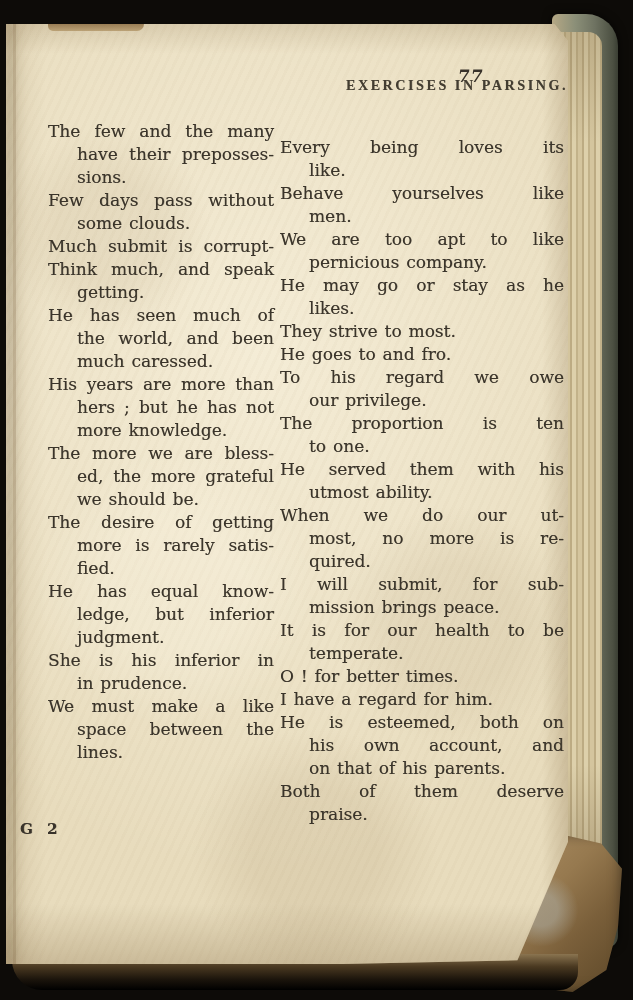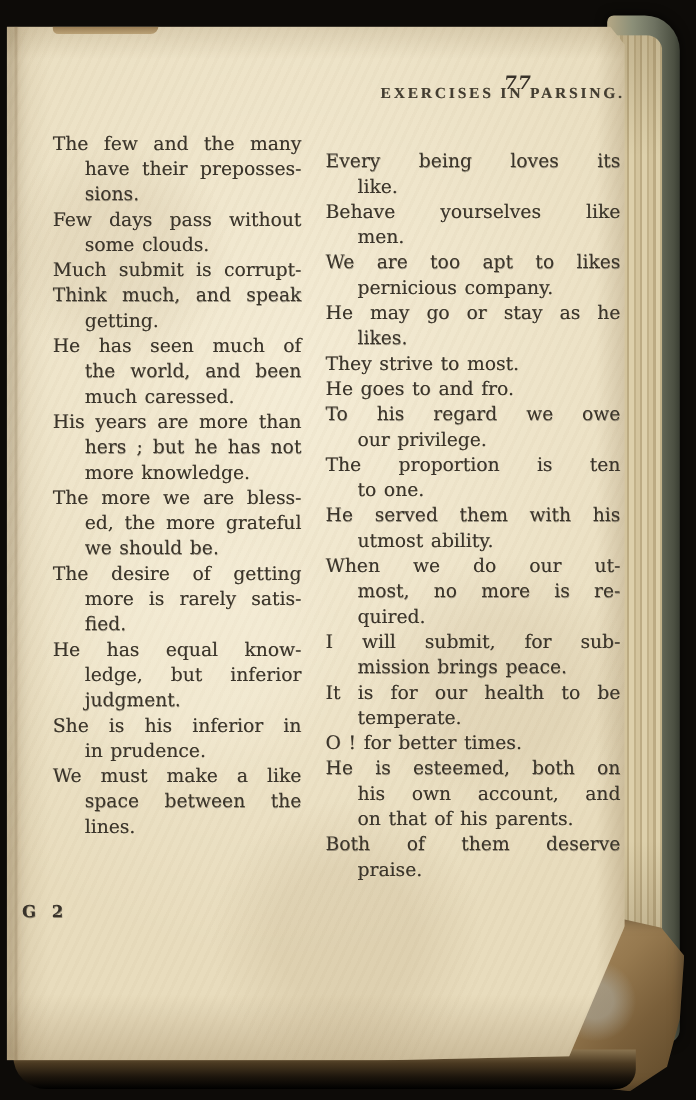--- a/index.html
+++ b/index.html
@@ -84,21 +84,21 @@
   .running-title{
     display:inline-block;font-size:14px;font-weight:bold;letter-spacing:2.6px;
     color:#433d31;text-shadow:.4px .4px .6px rgba(67,61,49,.45);
   }
   .page-number{
     position:absolute;left:452px;top:42px;font-size:17px;font-weight:bold;
     transform:skewX(-9deg);color:#38322a;letter-spacing:1px;
   }
   .columns{
     position:absolute;left:42px;top:96px;width:516px;
-    display:flex;gap:22px;
+    display:flex;gap:6px;
     font-size:17px;line-height:23px;word-spacing:1.5px;
     text-shadow:.3px .3px .5px rgba(58,52,42,.45);
   }
   .column{min-width:0;}
   .column.left{width:226px;flex:none;}
   .column.right{flex:1;margin-top:16px;}
   .sentence{margin:0;}
   .line{white-space:nowrap;}
   .line.cont{padding-left:29px;}
   .line.jl{white-space:normal;text-align:justify;text-align-last:justify;}
@@ -182,21 +182,21 @@
       <div class="column right">
           <div class="sentence">
             <div class="line jl">Every being loves its</div>
             <div class="line cont">like.</div>
           </div>
           <div class="sentence">
             <div class="line jl">Behave yourselves like</div>
             <div class="line cont">men.</div>
           </div>
           <div class="sentence">
-            <div class="line jl">We are too apt to likes</div>
+            <div class="line jl">We are too apt to like</div>
             <div class="line cont">pernicious company.</div>
           </div>
           <div class="sentence">
             <div class="line jl">He may go or stay as he</div>
             <div class="line cont">likes.</div>
           </div>
           <div class="sentence">
             <div class="line">They strive to most.</div>
           </div>
           <div class="sentence">
@@ -224,20 +224,23 @@
             <div class="line cont">mission brings peace.</div>
           </div>
           <div class="sentence">
             <div class="line jl">It is for our health to be</div>
             <div class="line cont">temperate.</div>
           </div>
           <div class="sentence">
             <div class="line">O ! for better times.</div>
           </div>
           <div class="sentence">
+            <div class="line">I have a regard for him.</div>
+          </div>
+          <div class="sentence">
             <div class="line jl">He is esteemed, both on</div>
             <div class="line cont jl">his own account, and</div>
             <div class="line cont">on that of his parents.</div>
           </div>
           <div class="sentence">
             <div class="line jl">Both of them deserve</div>
             <div class="line cont">praise.</div>
           </div>
         </div>
     </div>

